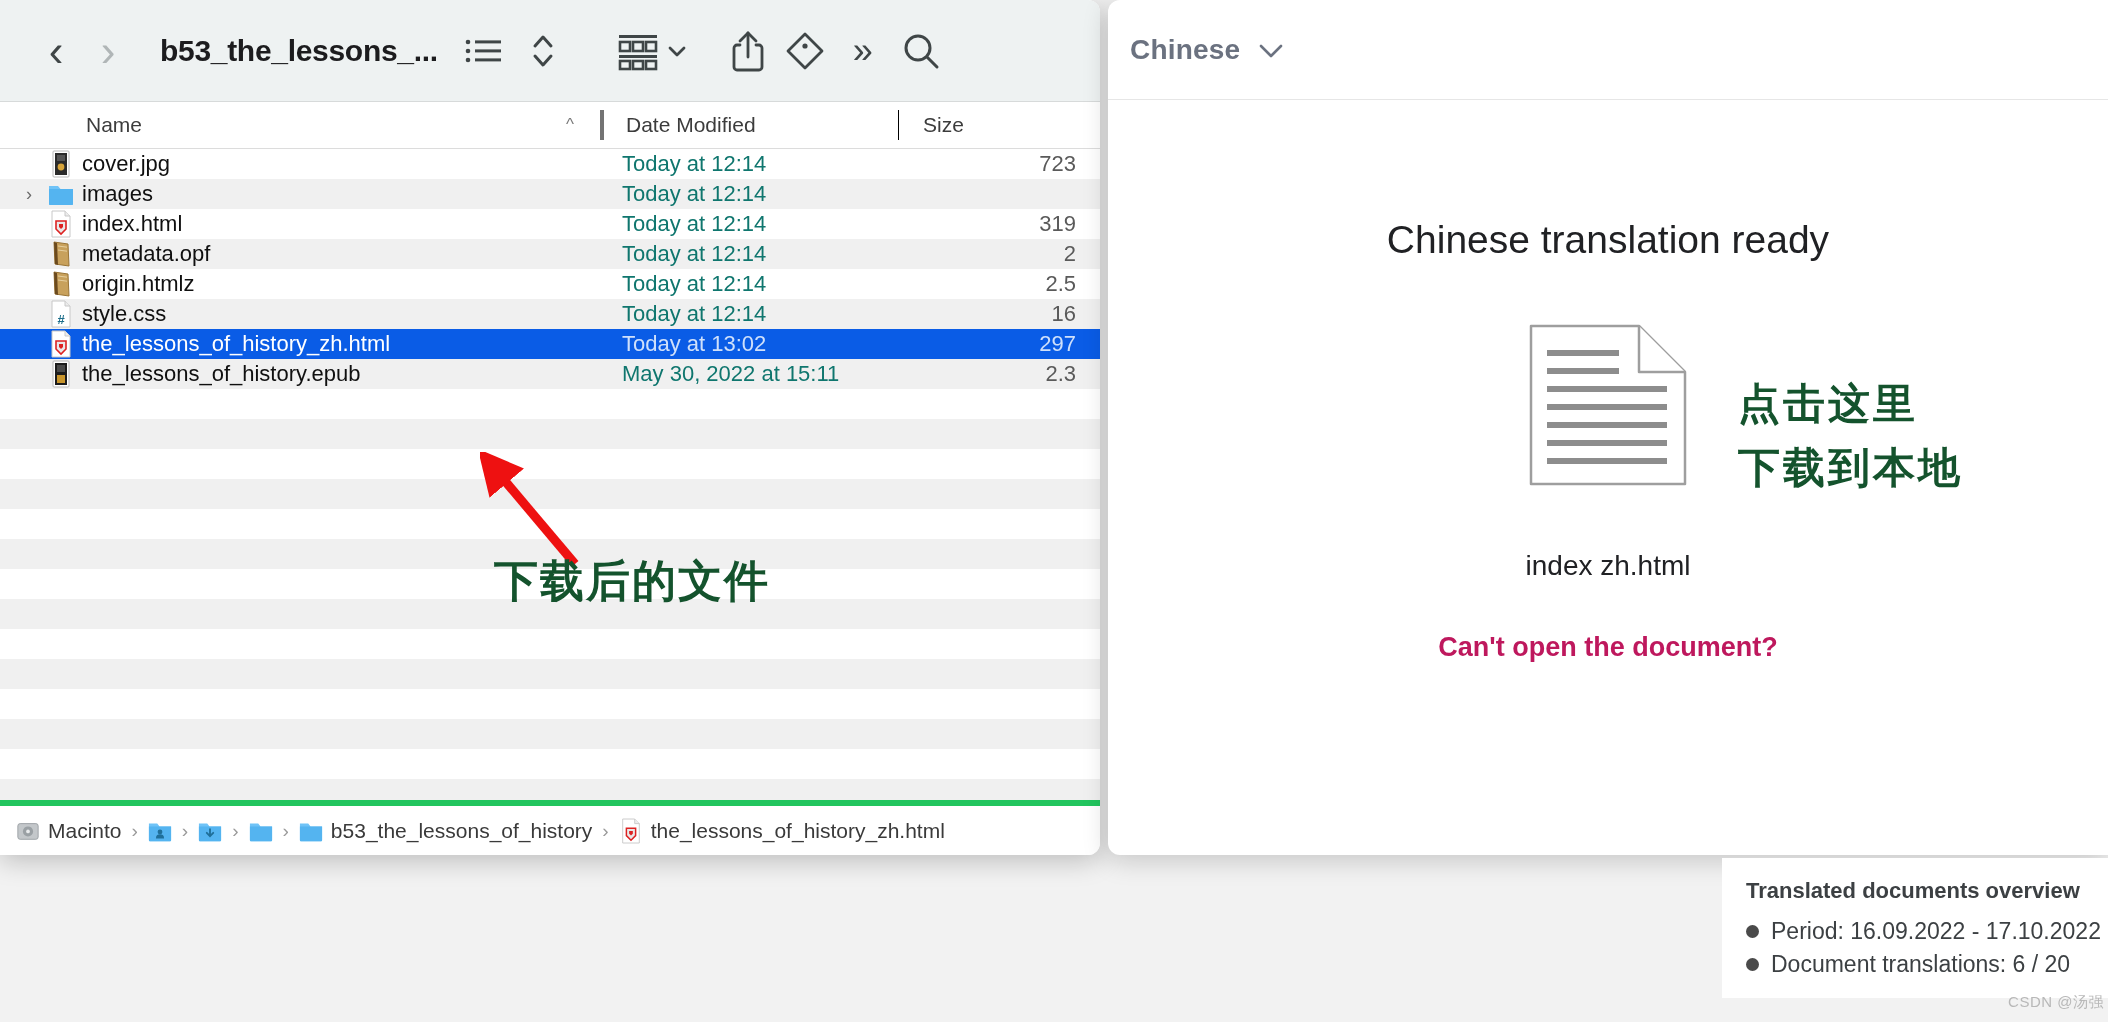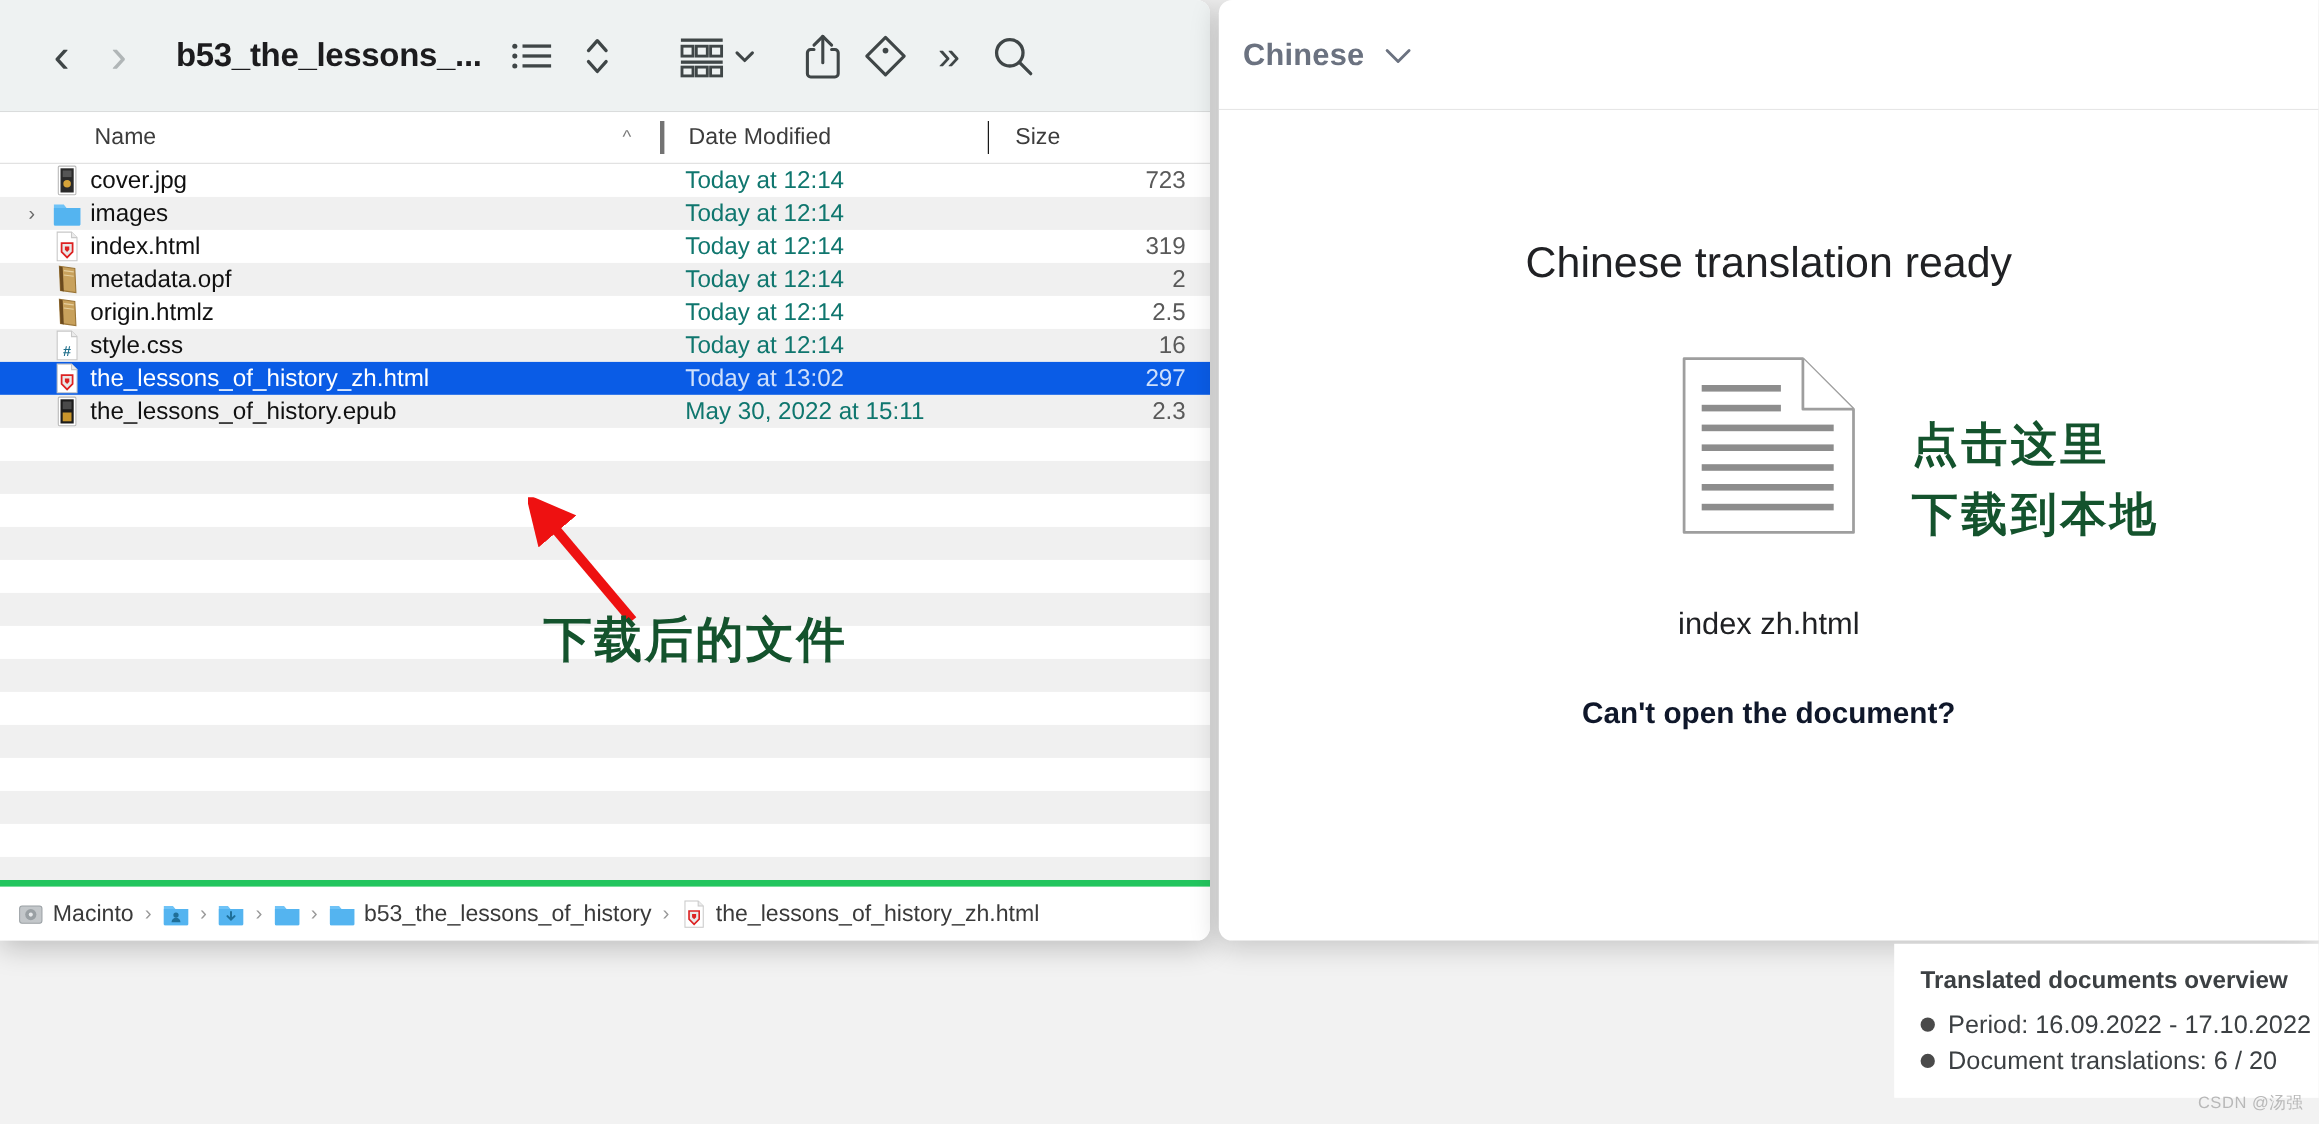--- a/index.html
+++ b/index.html
@@ -50,21 +50,21 @@
       font-size:17px;color:#7a7a7a;}
   .col-date{width:298px;padding-left:22px;box-sizing:border-box;
       border-left:4px solid #737373;height:30px;display:flex;align-items:center;}
   .col-size{width:200px;padding-left:24px;box-sizing:border-box;
       border-left:1px solid #000000;height:30px;display:flex;align-items:center;}
 
   
   #file-list{background:#fff;}
   .file-row{
     height:30px;display:flex;align-items:center;
-    font-size:22px;color:#101010;position:relative;justify-content:space-between;
+    font-size:22px;color:#101010;position:relative;
   }
   .file-row.alt{background:#f0f0f0;}
   .file-row.selected{background:#0a5ce6;color:#fff;}
   .row-name{width:600px;display:flex;align-items:center;box-sizing:border-box;
       padding-left:18px;white-space:nowrap;overflow:hidden;}
   .disclosure{width:22px;flex:none;font-size:18px;color:#6a6a6a;text-align:center;}
   .icon-slot{width:42px;flex:none;display:flex;align-items:center;justify-content:center;}
   .row-date{width:298px;box-sizing:border-box;padding-left:22px;color:#0f766e;white-space:nowrap;}
   .file-row.selected .row-date{color:#cfe0fb;}
   .row-size{width:200px;box-sizing:border-box;padding-left:22px;color:#5a5a5a;
@@ -103,21 +103,21 @@
   #lang-select{display:flex;align-items:center;cursor:default;}
   #lang-label{font-size:28px;color:#6b7280;font-weight:600;letter-spacing:.2px;}
   #lang-chevron{margin-left:16px;color:#6b7280;display:flex;align-items:center;}
   #panel-body{
     height:755px;display:flex;flex-direction:column;align-items:center;
     padding-top:118px;box-sizing:border-box;
   }
   #ready-heading{font-size:39px;color:#202124;font-weight:400;}
   #doc-icon-wrap{margin-top:62px;}
   #doc-filename{margin-top:60px;font-size:28px;color:#202124;}
-  #cant-open-link{margin-top:50px;font-size:27px;color:#0f172a;font-weight:700;cursor:pointer;}
+  #cant-open-link{margin-top:50px;font-size:27px;color:#be185d;font-weight:700;cursor:pointer;}
 
   
   #overview-card{
     position:absolute;left:1722px;top:858px;width:386px;height:140px;
     background:#fff;box-sizing:border-box;
     padding:20px 0 0 24px;
   }
   #overview-title{font-size:22px;color:#3c4043;font-weight:600;margin-bottom:14px;}
   .ov-item{display:flex;align-items:center;font-size:23px;color:#3c4043;margin-bottom:6px;}
   .ov-dot{width:13px;height:13px;border-radius:50%;background:#4a4a4a;margin-right:12px;flex:none;}
@@ -131,21 +131,21 @@
     white-space:nowrap;
   }
   .cn-anno span{-webkit-text-stroke:0;position:relative;}
   #anno-downloaded{left:494px;top:552px;font-size:44px;letter-spacing:2px;}
   #anno-click-1{left:1738px;top:376px;font-size:42px;letter-spacing:3px;}
   #anno-click-2{left:1738px;top:440px;font-size:42px;letter-spacing:3px;}
 
   #red-arrow{position:absolute;left:480px;top:452px;}
 
   #csdn-watermark{
-    position:absolute;right:14px;bottom:10px;
+    position:absolute;right:4px;bottom:10px;
     font-size:15px;color:#b8b8b8;letter-spacing:.5px;
   }
 </style>
 </head>
 <body>
 
 <div id="finder-window">
 
   <div id="finder-toolbar">
     <div class="tb-icon" id="nav-back">‹</div>

